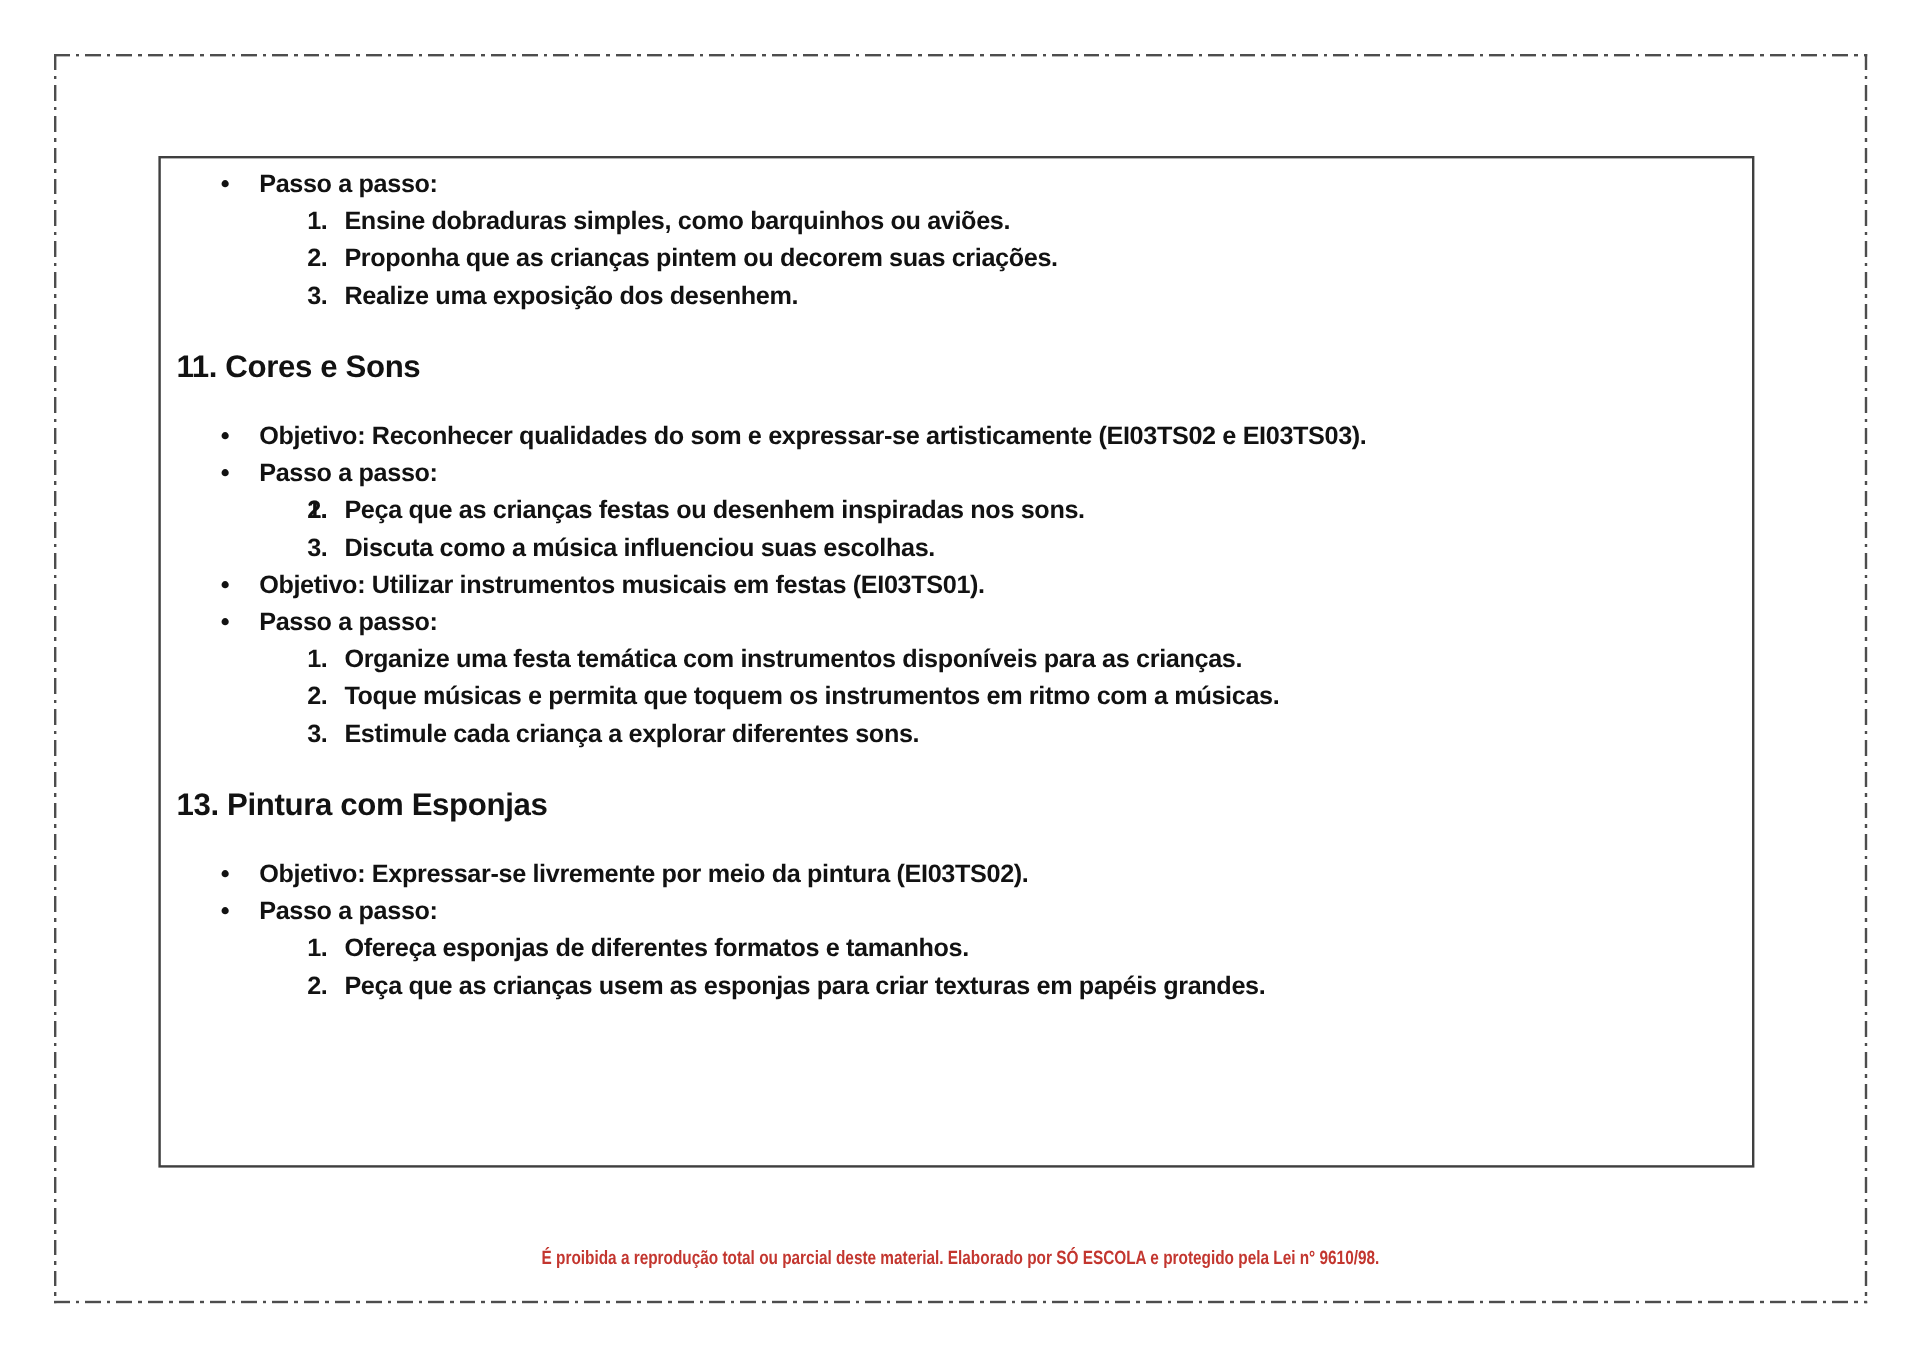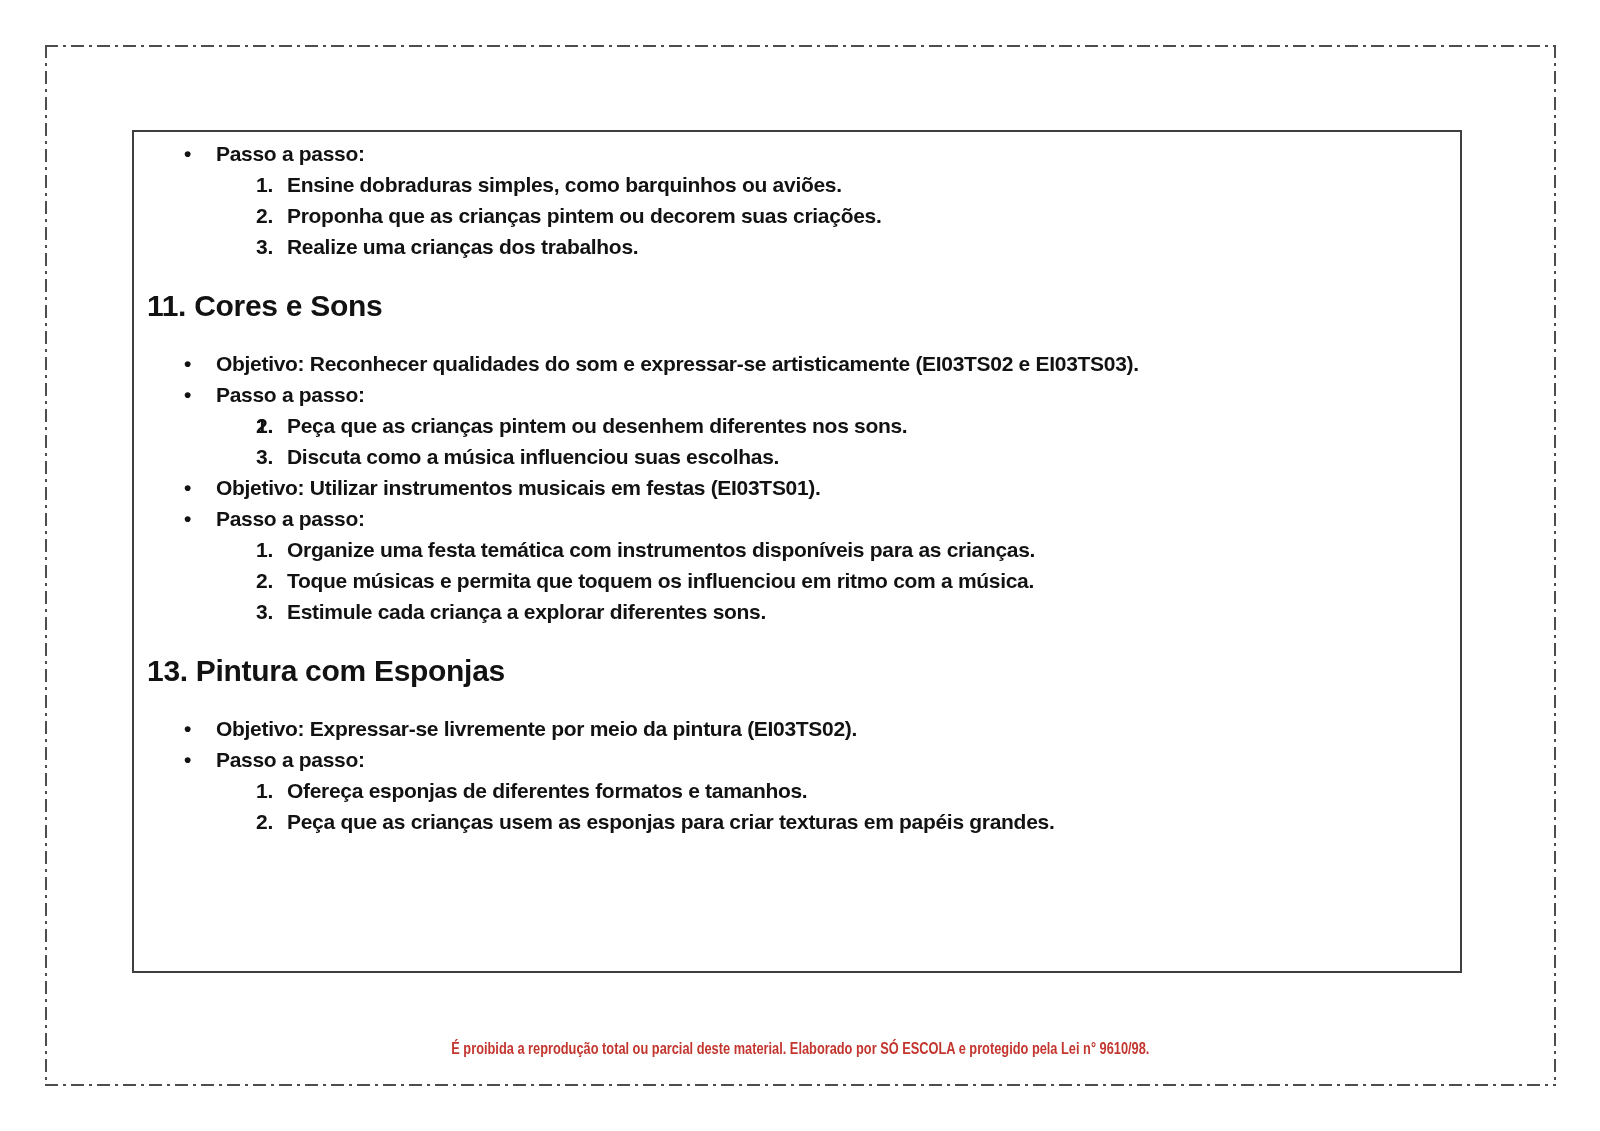--- a/index.html
+++ b/index.html
@@ -51,21 +51,21 @@
     border: 2px solid var(--box-border, #3f3f3f);
     background: #ffffff;
     padding: 6px 24px 0 13px;
     font-size: 21px;
     font-weight: 700;
     line-height: 31px;
     letter-spacing: -0.3px;
   }
 
   .content-box h2 {
-    font-size: 30px;
+    font-size: 26px;
     line-height: 31px;
     margin: 28px 0 27px 0;
     font-weight: 700;
   }
   .content-box section:first-child h2 { margin-top: 0; }
 
   .content-box ul, .content-box ol {
     list-style: none;
     margin: 0;
     padding: 0;
@@ -115,43 +115,43 @@
 
   <div class="content-box" id="content-box">
 
   <section>
         <ul>
           <li class="bullet-li"><span class="marker bullet">•</span><span>Passo a passo:</span></li>
         </ul>
         <ol>
           <li class="step-li"><span class="marker num">1.</span><span>Ensine dobraduras simples, como barquinhos ou aviões.</span></li>
           <li class="step-li"><span class="marker num">2.</span><span>Proponha que as crianças pintem ou decorem suas criações.</span></li>
-          <li class="step-li"><span class="marker num">3.</span><span>Realize uma crianças dos trabalhos.</span></li>
+          <li class="step-li"><span class="marker num">3.</span><span>Realize uma exposição dos desenhem.</span></li>
         </ol>
       </section>
       <section>
         <h2>11. Cores e Sons</h2>
         <ul>
           <li class="bullet-li"><span class="marker bullet">•</span><span>Objetivo: Reconhecer qualidades do som e expressar-se artisticamente (EI03TS02 e EI03TS03).</span></li>
           <li class="bullet-li"><span class="marker bullet">•</span><span>Passo a passo:</span></li>
         </ul>
         <ol>
           <li class="step-li"><span class="marker num">1.</span></li>
-          <li class="step-li"><span class="marker num">2.</span><span>Peça que as crianças pintem ou desenhem diferentes nos sons.</span></li>
+          <li class="step-li"><span class="marker num">2.</span><span>Peça que as crianças festas ou desenhem inspiradas nos sons.</span></li>
           <li class="step-li"><span class="marker num">3.</span><span>Discuta como a música influenciou suas escolhas.</span></li>
         </ol>
       </section>
       <section>
         <ul>
           <li class="bullet-li"><span class="marker bullet">•</span><span>Objetivo: Utilizar instrumentos musicais em festas (EI03TS01).</span></li>
           <li class="bullet-li"><span class="marker bullet">•</span><span>Passo a passo:</span></li>
         </ul>
         <ol>
           <li class="step-li"><span class="marker num">1.</span><span>Organize uma festa temática com instrumentos disponíveis para as crianças.</span></li>
-          <li class="step-li"><span class="marker num">2.</span><span>Toque músicas e permita que toquem os influenciou em ritmo com a música.</span></li>
+          <li class="step-li"><span class="marker num">2.</span><span>Toque músicas e permita que toquem os instrumentos em ritmo com a músicas.</span></li>
           <li class="step-li"><span class="marker num">3.</span><span>Estimule cada criança a explorar diferentes sons.</span></li>
         </ol>
       </section>
       <section>
         <h2>13. Pintura com Esponjas</h2>
         <ul>
           <li class="bullet-li"><span class="marker bullet">•</span><span>Objetivo: Expressar-se livremente por meio da pintura (EI03TS02).</span></li>
           <li class="bullet-li"><span class="marker bullet">•</span><span>Passo a passo:</span></li>
         </ul>
         <ol>

